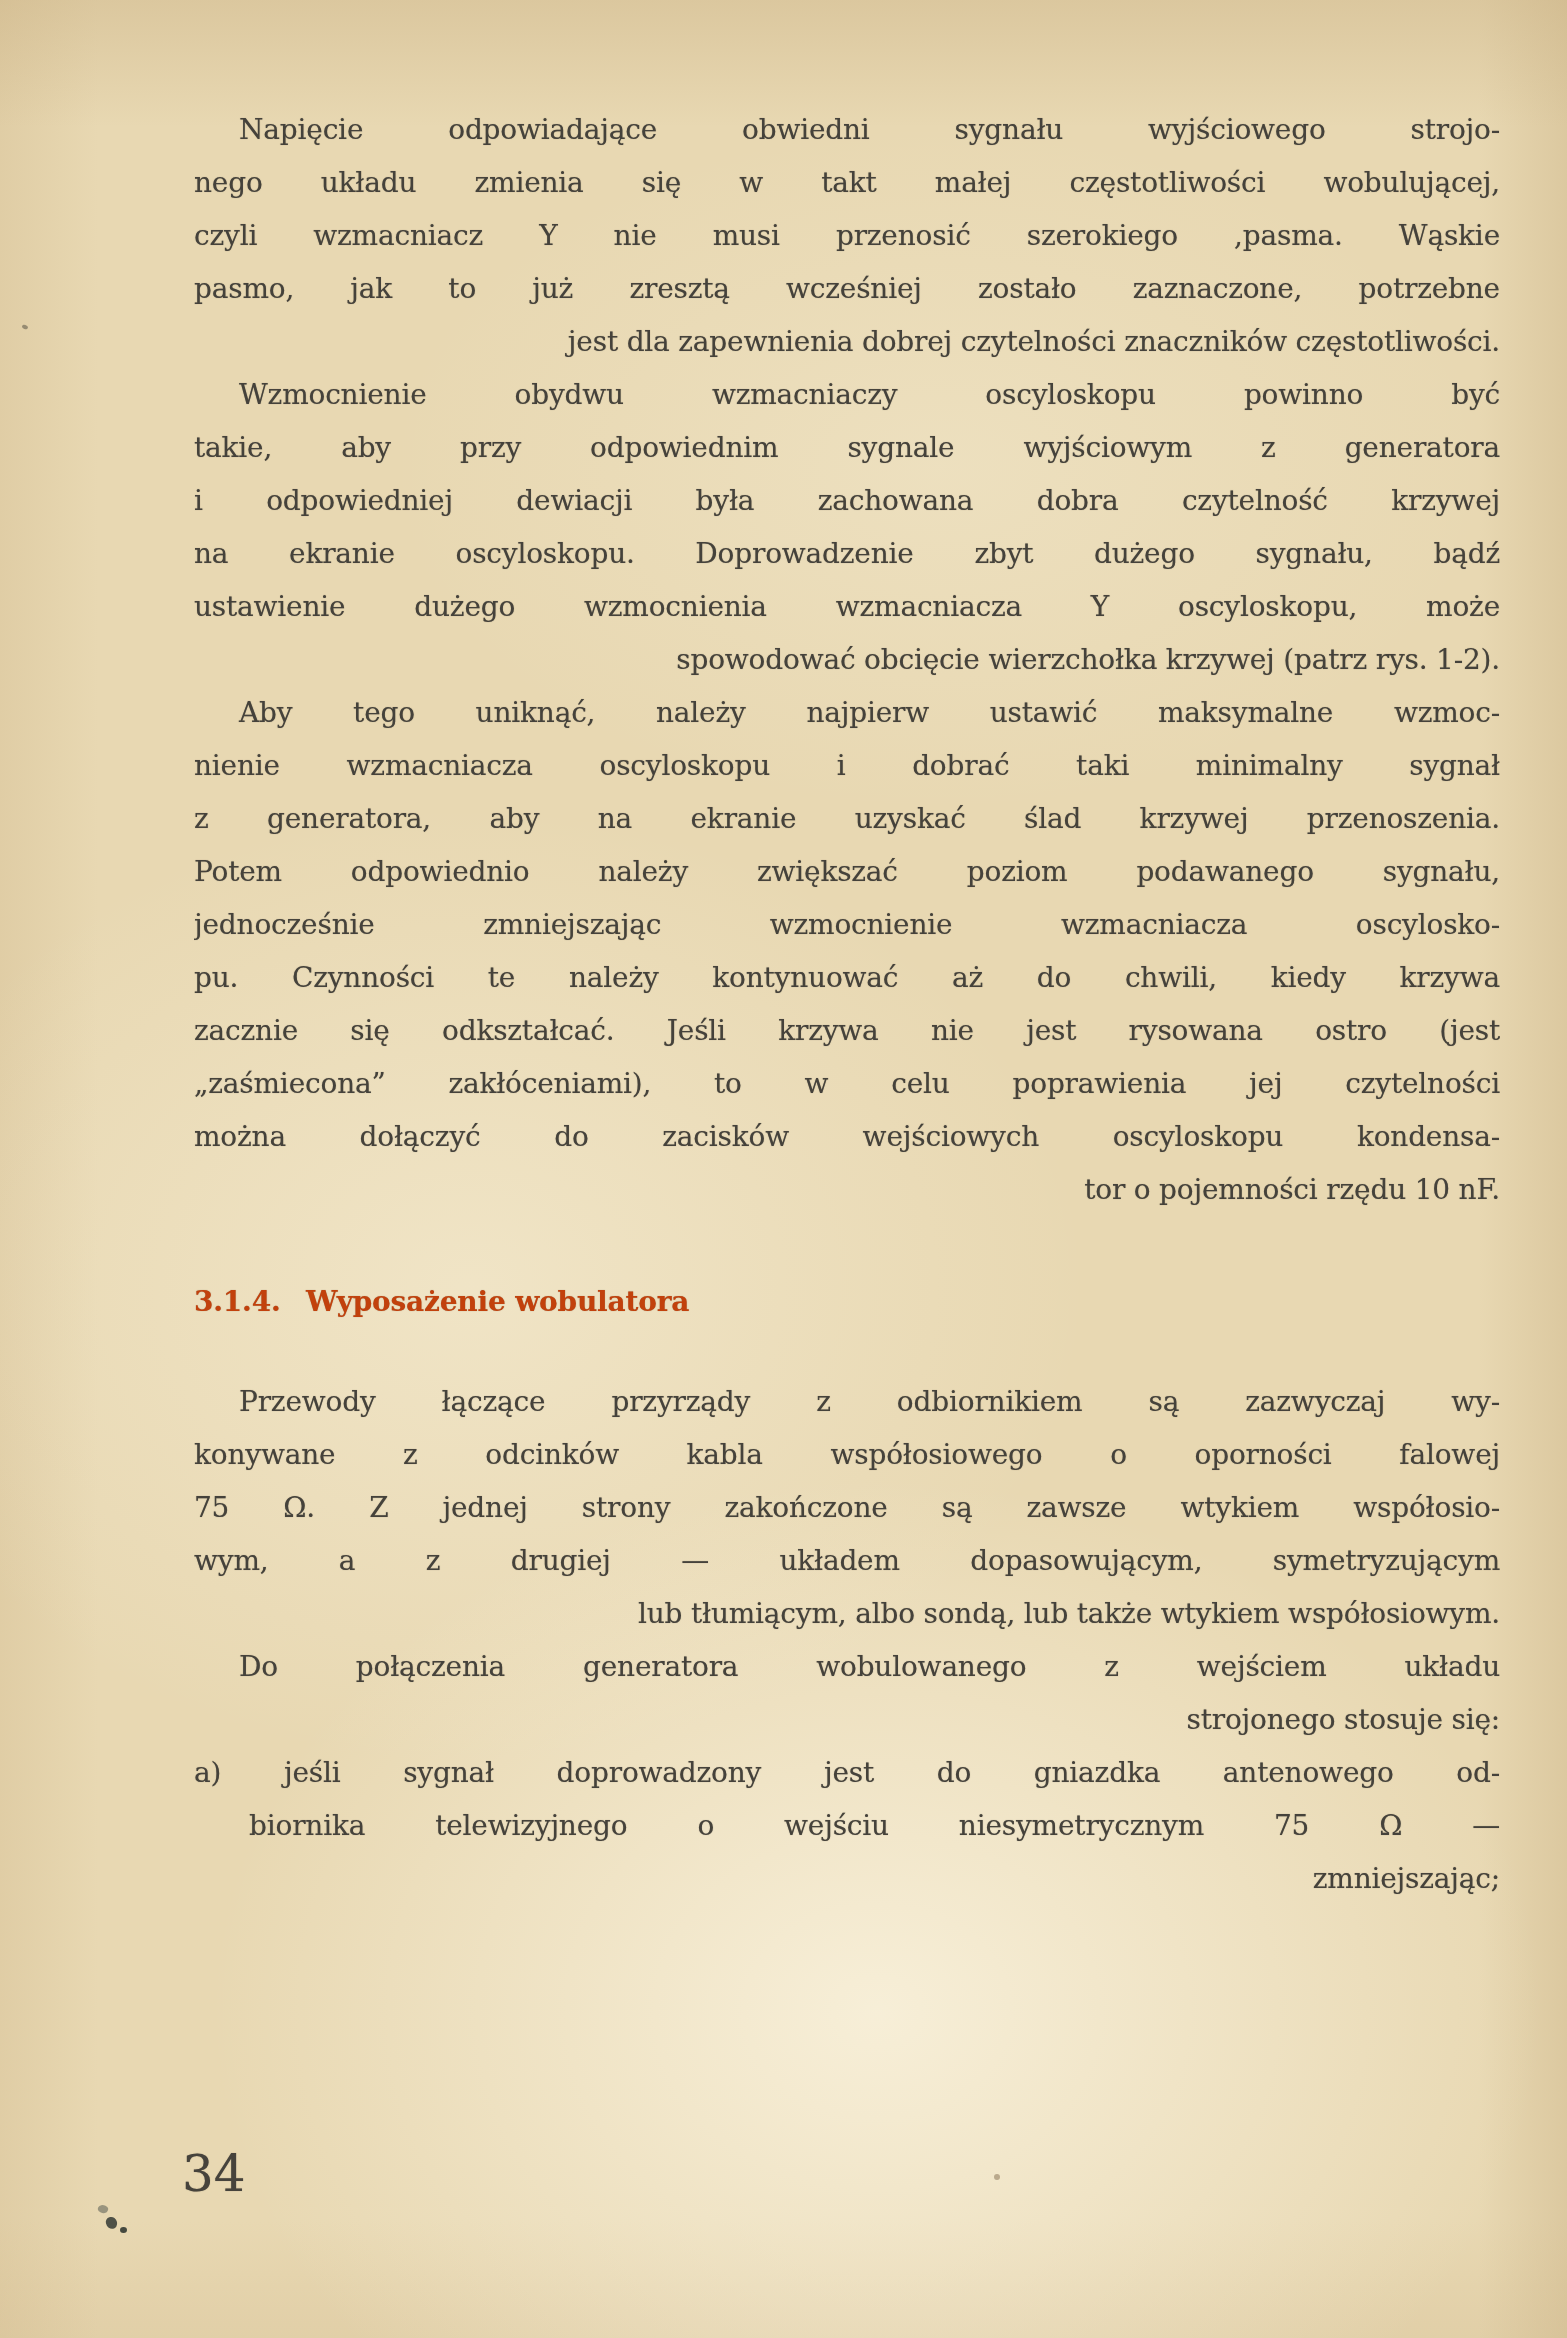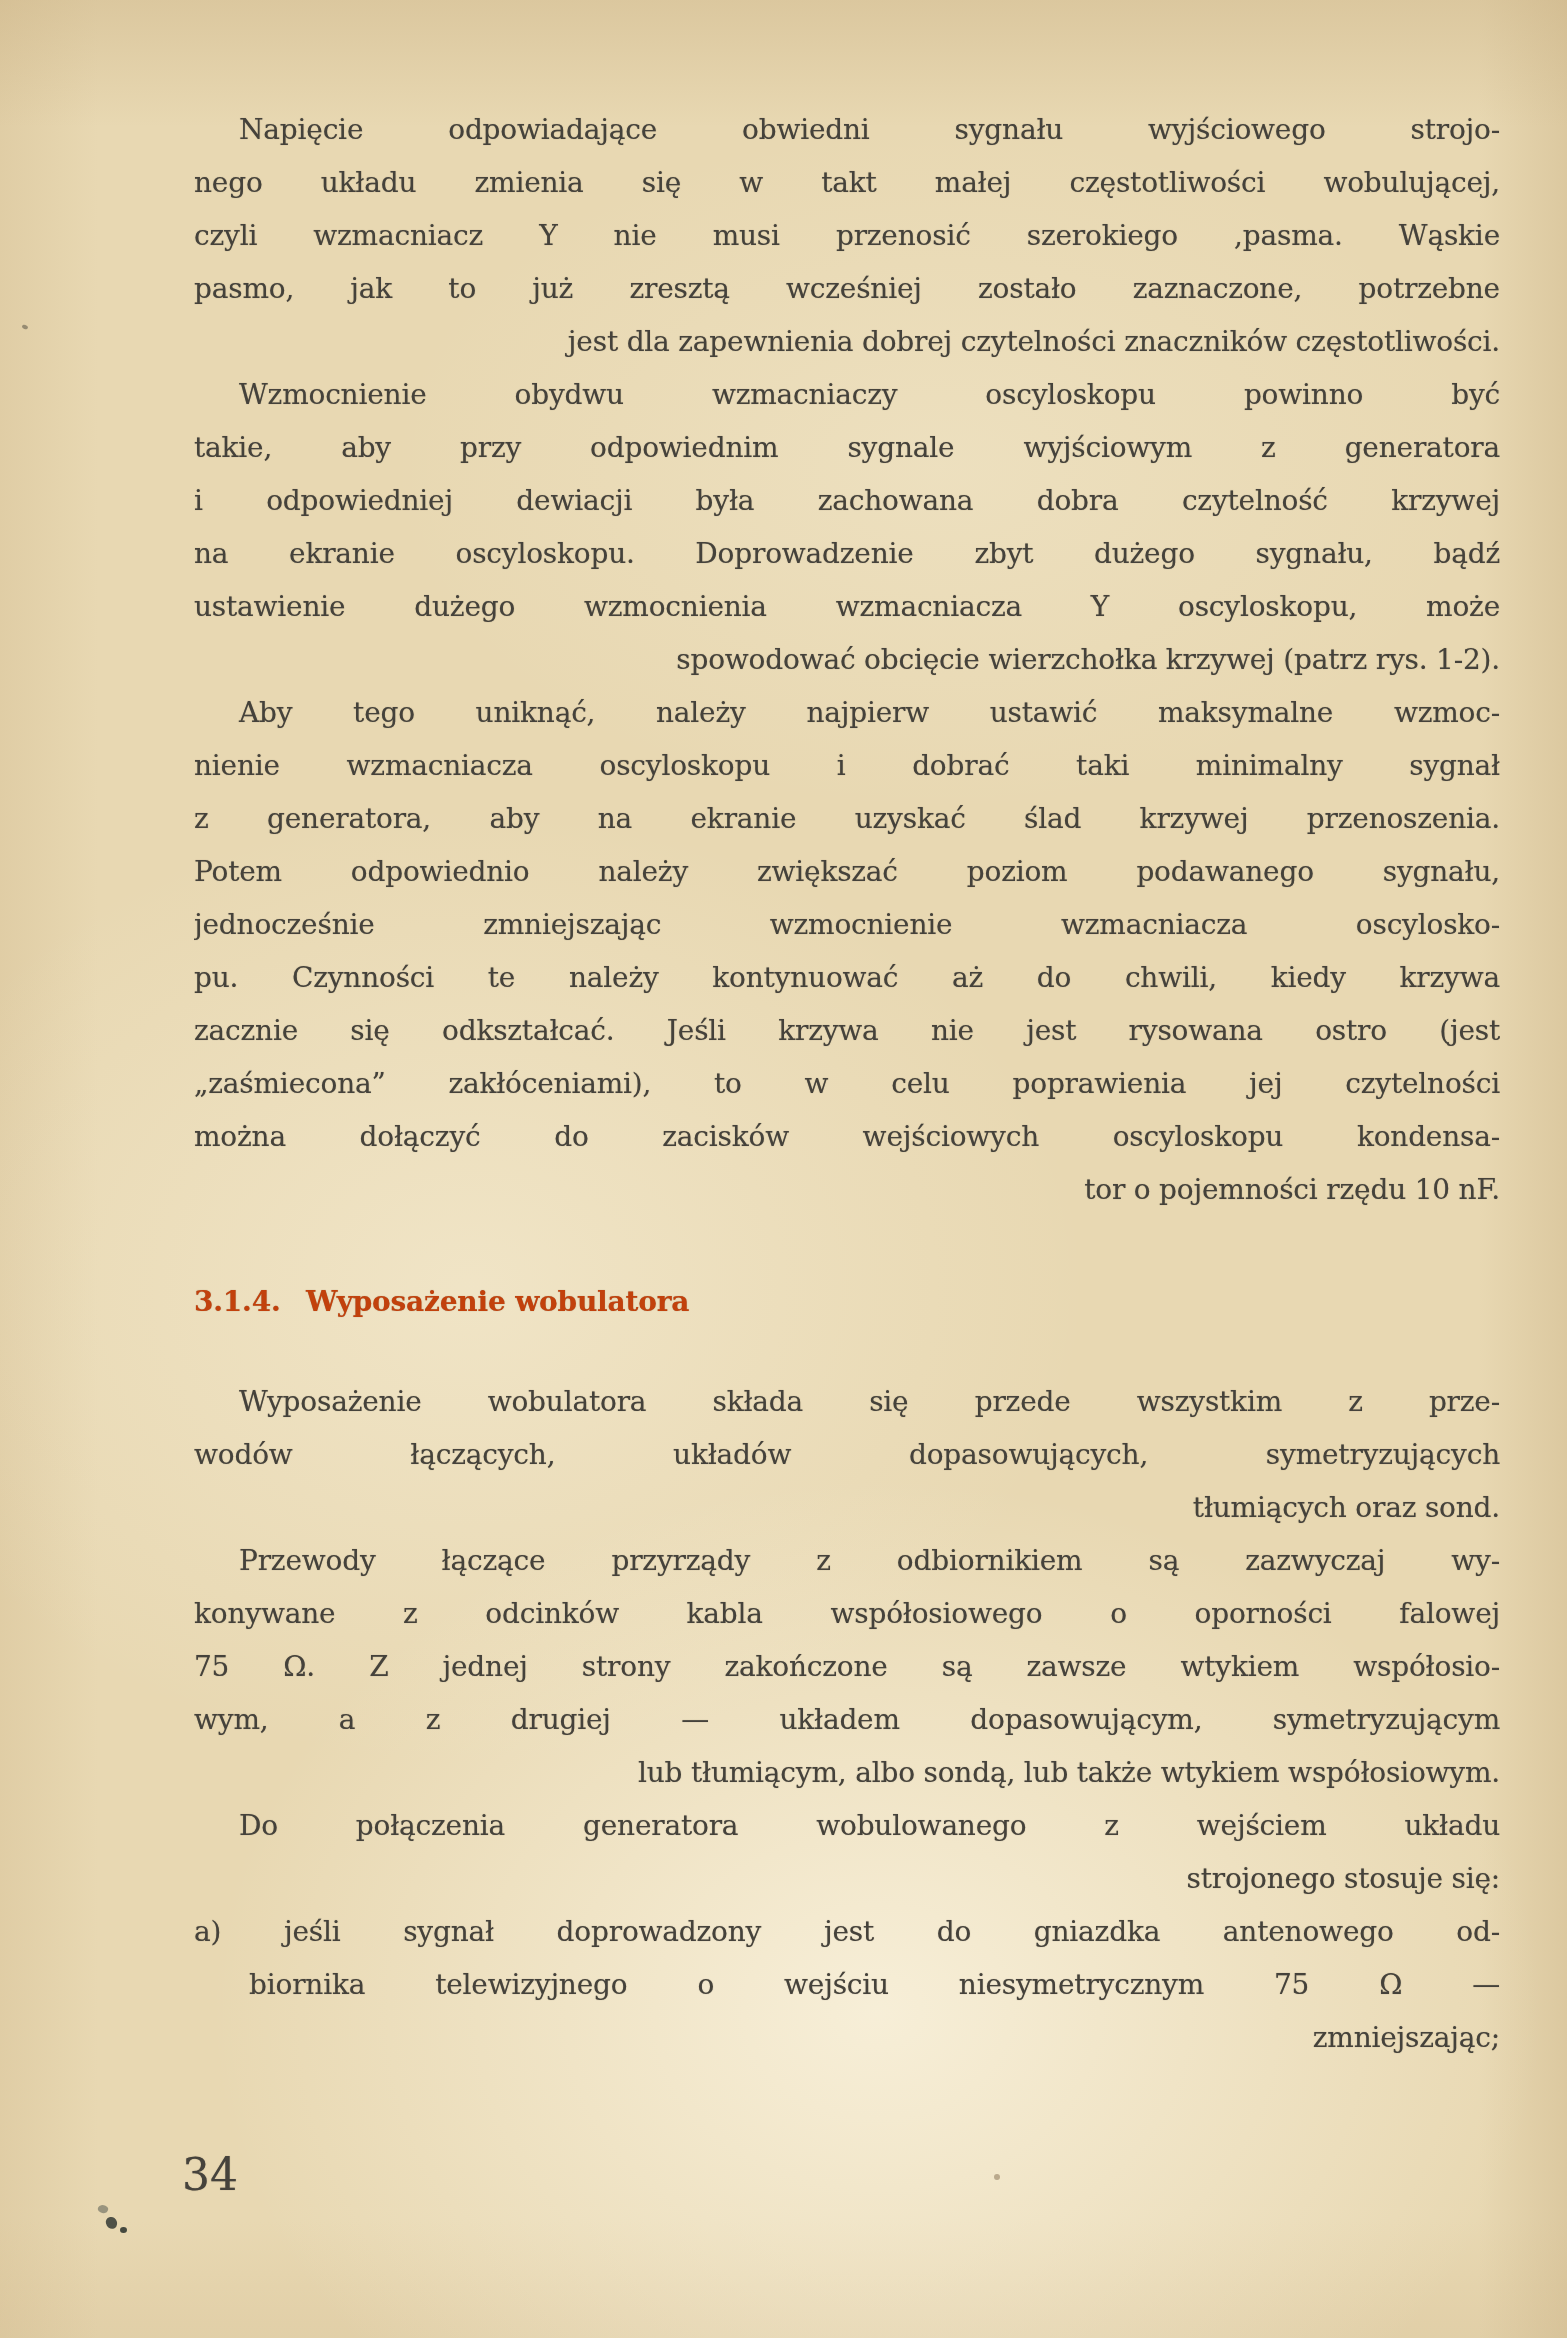--- a/index.html
+++ b/index.html
@@ -37,21 +37,21 @@
   .heading {
     margin: 59px 0 47px 0;
     font-weight: bold;
     color: #c2410c;
     height: 53px;
   }
   .heading .num { margin-right: 25.5px; }
   .page-number {
     position: absolute;
     left: 182px; top: 2148px;
-    font-size: 44px; line-height: 53px;
+    font-size: 50px; line-height: 53px;
     color: #46433c;
     text-shadow: 0 0 1px rgba(70,64,52,0.45);
   }
   .ink-blot { position: absolute; left: 94px; top: 2203px; width: 35px; height: 35px; }
   .ink-blot .d1 { position:absolute; left: 3.9px; top: 2px; width: 9.8px; height: 7.8px; background: rgba(58,66,62,0.45); border-radius: 60% 40% 55% 45%; transform: rotate(28deg); }
   .ink-blot .d2 { position:absolute; left: 11.8px; top: 13.7px; width: 10.8px; height: 11.8px; background: rgba(40,48,44,0.8); border-radius: 45% 55% 50% 60%; transform: rotate(-12deg); }
   .ink-blot .d3 { position:absolute; left: 25.5px; top: 23.5px; width: 7.8px; height: 6.9px; background: rgba(40,48,44,0.85); border-radius: 50%; }
   .speck { position: absolute; background: rgba(90,84,70,0.55); border-radius: 50%; }
   .speck.s1 { left: 21.6px; top: 325px; width: 5.9px; height: 3.9px; transform: rotate(20deg); }
   .speck.s2 { left: 994px; top: 2174px; width: 5.9px; height: 5.9px; background: rgba(150,130,100,0.6); }
@@ -82,25 +82,20 @@
       <div class="line jl">Potem odpowiednio należy zwiększać poziom podawanego sygnału,</div>
       <div class="line jl">jednocześnie zmniejszając wzmocnienie wzmacniacza oscylosko-</div>
       <div class="line jl">pu. Czynności te należy kontynuować aż do chwili, kiedy krzywa</div>
       <div class="line jl">zacznie się odkształcać. Jeśli krzywa nie jest rysowana ostro (jest</div>
       <div class="line jl">„zaśmiecona” zakłóceniami), to w celu poprawienia jej czytelności</div>
       <div class="line jl">można dołączyć do zacisków wejściowych oscyloskopu kondensa-</div>
       <div class="line ll">tor o pojemności rzędu 10 nF.</div>
     </div>
     <div class="heading"><span class="num">3.1.4.</span><span class="ttl">Wyposażenie wobulatora</span></div>
     <div class="paragraph">
-      <div class="line jl indent">Wyposażenie wobulatora składa się przede wszystkim z prze-</div>
-      <div class="line jl">wodów łączących, układów dopasowujących, symetryzujących</div>
-      <div class="line ll">tłumiących oraz sond.</div>
-    </div>
-    <div class="paragraph">
       <div class="line jl indent">Przewody łączące przyrządy z odbiornikiem są zazwyczaj wy-</div>
       <div class="line jl">konywane z odcinków kabla współosiowego o oporności falowej</div>
       <div class="line jl">75 Ω. Z jednej strony zakończone są zawsze wtykiem współosio-</div>
       <div class="line jl">wym, a z drugiej — układem dopasowującym, symetryzującym</div>
       <div class="line ll">lub tłumiącym, albo sondą, lub także wtykiem współosiowym.</div>
     </div>
     <div class="paragraph">
       <div class="line jl indent">Do połączenia generatora wobulowanego z wejściem układu</div>
       <div class="line ll">strojonego stosuje się:</div>
     </div>

